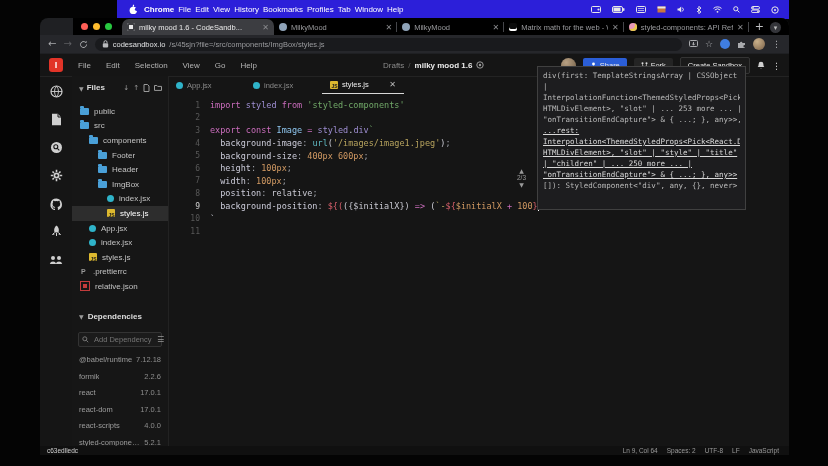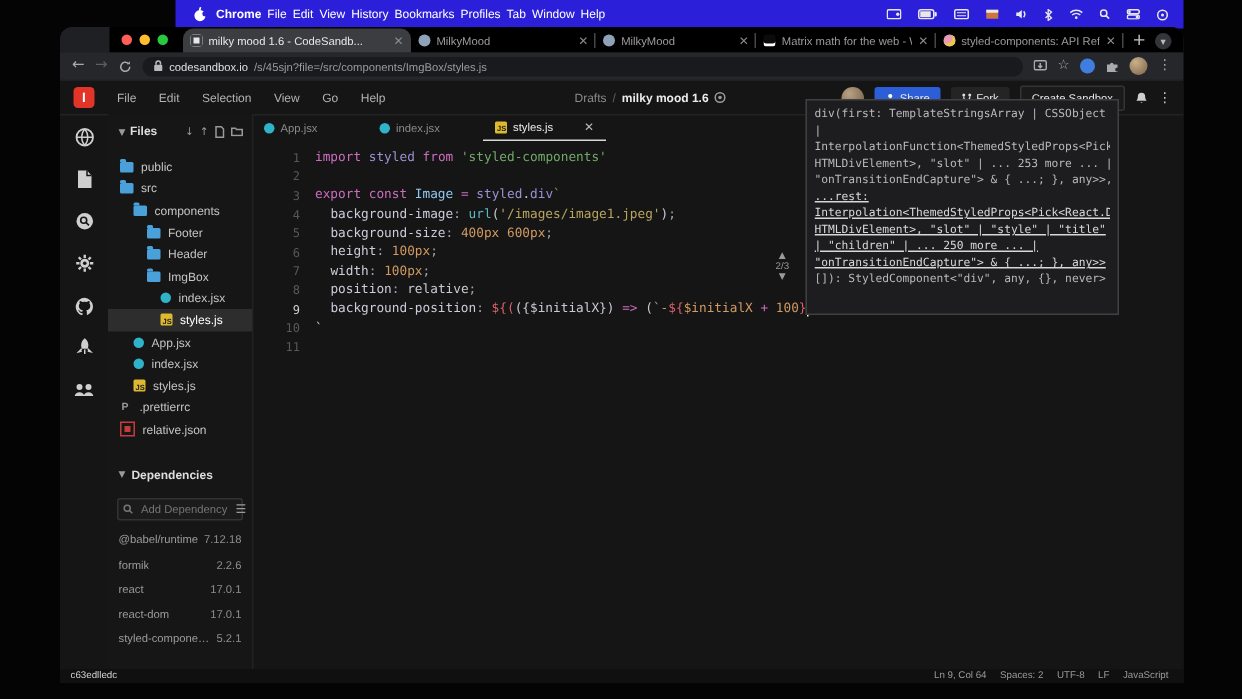--- a/index.html
+++ b/index.html
@@ -501,20 +501,24 @@
               </div>
               <div class="drow">
                 <span class="nm">react</span>
                 <span class="ver">17.0.1</span>
               </div>
               <div class="drow">
                 <span class="nm">react-dom</span>
                 <span class="ver">17.0.1</span>
               </div>
               <div class="drow">
+                <span class="nm">react-scripts</span>
+                <span class="ver">4.0.0</span>
+              </div>
+              <div class="drow">
                 <span class="nm">styled-components</span>
                 <span class="ver">5.2.1</span>
               </div>
             </div>
         </div>
       </div>
 
       <div id="editor">
         <div id="ed-tabs">
             <div class="edtab">

